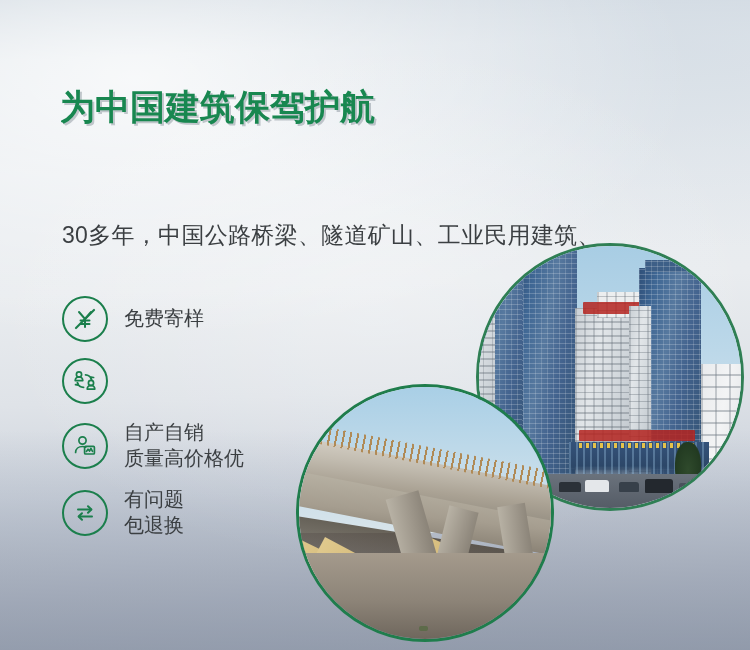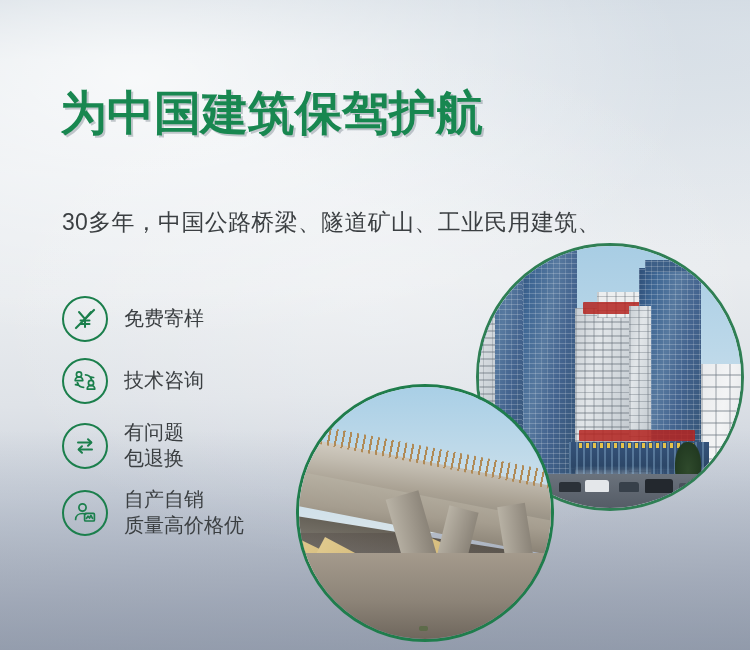--- a/index.html
+++ b/index.html
@@ -23,36 +23,36 @@
   #vignette{
     position:absolute;inset:0;
     background:radial-gradient(ellipse 560px 380px at 50% 46%, rgba(255,255,255,.28) 0%, rgba(255,255,255,0) 70%);
     pointer-events:none;
   }
 
   
   #headline{position:absolute;left:60px;top:78px;width:660px;}
   .hl-line{white-space:nowrap;line-height:1.0;}
   .hl1{font-size:47px;}
-  .hl2{font-size:47px;margin-top:11px;}
+  .hl2{font-size:35px;margin-top:11px;}
   .green{
     color:#18875089;
     color:#188750;
     font-weight:bold;
     text-shadow:2px 2px 0 rgba(120,130,140,.42);
   }
   .big-num{
     color:#f5c33d;font-weight:bold;font-style:italic;
     font-size:62px;letter-spacing:-1px;
     text-shadow:2px 2px 0 rgba(120,130,140,.42);
     padding:0 2px;
   }
 
   
-  #subcopy{position:absolute;left:62px;top:204px;width:660px;color:#3b3f42;}
+  #subcopy{position:absolute;left:62px;top:217px;width:660px;color:#3b3f42;}
   .sub-line{font-size:23px;line-height:1.62;white-space:nowrap;letter-spacing:.3px;}
 
   
   #features{position:absolute;left:62px;top:296px;width:300px;}
   .feat{display:flex;align-items:center;margin-bottom:16px;}
   .feat-icon{
     width:46px;height:46px;flex:0 0 46px;border-radius:50%;
     border:2.4px solid #1b7f4c;box-sizing:border-box;
     display:flex;align-items:center;justify-content:center;
   }
@@ -223,48 +223,47 @@
           <path d="M5.2 14.6a3.8 3.8 0 0 1 7.6 0z"></path>
           <circle cx="21" cy="17" r="2.6"></circle>
           <path d="M17.2 23.1a3.8 3.8 0 0 1 7.6 0z"></path>
           <path d="M15.5 8.8c3 .2 5 1.8 5.6 4.2"></path>
           <path d="M21.6 13.6l-.6-2.6 2.6.5"></path>
           <path d="M13.6 21.4c-3-.2-5.2-1.8-5.9-4.2"></path>
           <path d="M7.4 16.6l.7 2.6-2.6-.6"></path>
         </svg>
       </div>
       <div class="feat-text">
-        <span>技术咨询</span>
+      </div>
+    </div>
+
+    <div class="feat two-line">
+      <div class="feat-icon">
+        <svg width="30" height="30" viewBox="0 0 30 30" fill="none" stroke="#1b7f4c" stroke-width="1.7" stroke-linecap="round" stroke-linejoin="round">
+          <circle cx="12.5" cy="9.5" r="3.6"></circle>
+          <path d="M5.6 21.5c0-3.7 3.1-6 6.9-6 1.2 0 2.3.2 3.2.6"></path>
+          <rect x="14.6" y="15.4" width="9.8" height="7.6" rx="1"></rect>
+          <path d="M16.4 20.4l1.6-2.2 1.5 1.8 1.4-2.6 1.6 3"></path>
+        </svg>
+      </div>
+      <div class="feat-text">
+        <span>自产自销</span>
+        <span>质量高价格优</span>
       </div>
     </div>
 
     <div class="feat two-line">
       <div class="feat-icon">
         <svg width="30" height="30" viewBox="0 0 30 30" fill="none" stroke="#1b7f4c" stroke-width="2" stroke-linecap="round" stroke-linejoin="round">
           <path d="M8 11.5 H21"></path>
           <path d="M18 8.2 L21.4 11.5 L18 14.8"></path>
           <path d="M22 18.5 H9"></path>
           <path d="M12 15.2 L8.6 18.5 L12 21.8"></path>
         </svg>
       </div>
       <div class="feat-text">
         <span>有问题</span>
         <span>包退换</span>
       </div>
     </div>
 
-    <div class="feat two-line">
-      <div class="feat-icon">
-        <svg width="30" height="30" viewBox="0 0 30 30" fill="none" stroke="#1b7f4c" stroke-width="1.7" stroke-linecap="round" stroke-linejoin="round">
-          <circle cx="12.5" cy="9.5" r="3.6"></circle>
-          <path d="M5.6 21.5c0-3.7 3.1-6 6.9-6 1.2 0 2.3.2 3.2.6"></path>
-          <rect x="14.6" y="15.4" width="9.8" height="7.6" rx="1"></rect>
-          <path d="M16.4 20.4l1.6-2.2 1.5 1.8 1.4-2.6 1.6 3"></path>
-        </svg>
-      </div>
-      <div class="feat-text">
-        <span>自产自销</span>
-        <span>质量高价格优</span>
-      </div>
-    </div>
-
   </div>
 </div>
 
 </body></html>

